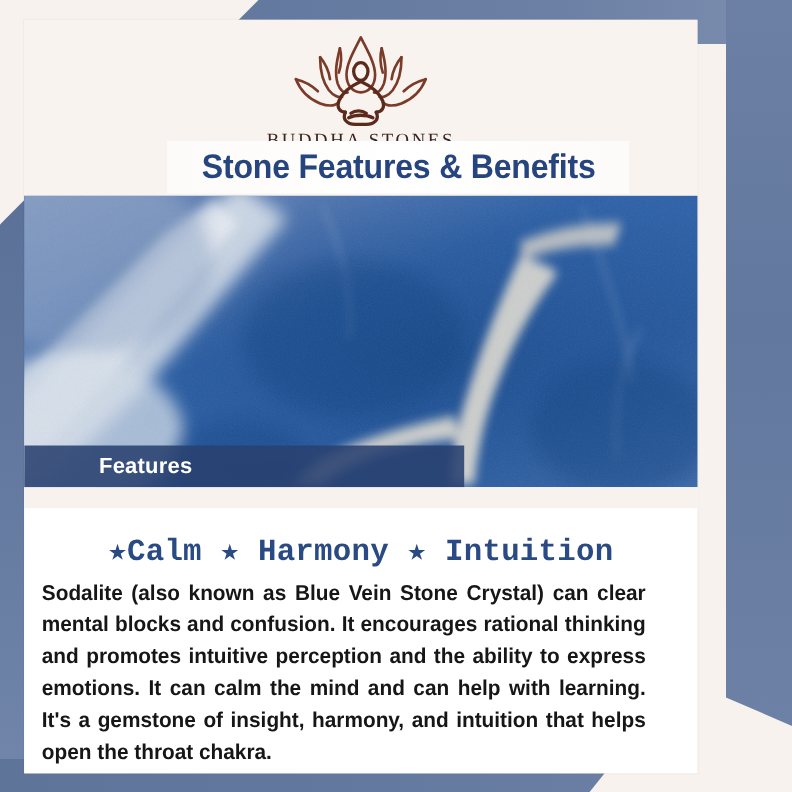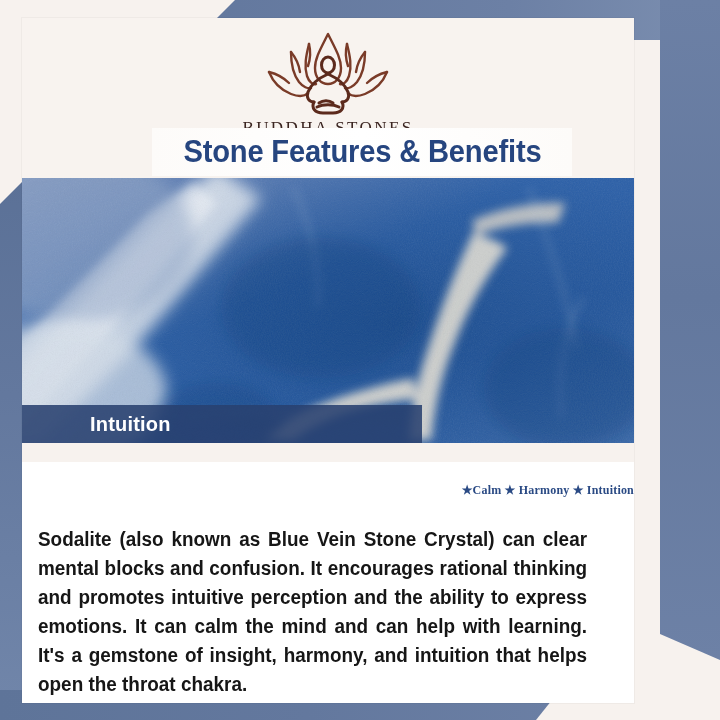--- a/index.html
+++ b/index.html
@@ -181,25 +181,25 @@
     width: 100%;
     height: 19px;
     background: #f7f2ee;
   }
 
   .keywords {
     position: absolute;
     top: 40px;
     left: 0;
     width: 100%;
-    text-align: right;
+    text-align: center;
     font-weight: bold;
-    font-size: 12px;
+    font-size: 28px;
     color: #2a4a84;
-    font-family: Liberation Serif, serif;
+    font-family: Liberation Mono, monospace;
     letter-spacing: 0.2px;
   }
 
   .body-text {
     position: absolute;
     top: 82px;
     left: 16px;
     right: 30px;
     font-family: "Liberation Sans Narrow", "Liberation Sans", sans-serif;
     font-weight: bold;
@@ -336,21 +336,21 @@
           <ellipse cx="330" cy="130" rx="110" ry="70" fill="#0f3c7b"></ellipse>
           <ellipse cx="600" cy="210" rx="90" ry="60" fill="#0f3c7b"></ellipse>
           <ellipse cx="215" cy="245" rx="70" ry="40" fill="#0f3c7b"></ellipse>
         </g>
 
         <rect width="676" height="265" filter="url(#grain)" opacity="0.30"></rect>
         <rect width="676" height="265" fill="#1a4f93" opacity="0.06"></rect>
       </svg>
 
       <div class="caption-bar">
-        <span class="caption-text">Intuition</span>
+        <span class="caption-text">Features</span>
       </div>
     </div>
 
     <div class="content">
       <div class="content-top-strip"></div>
 
       <div class="keywords">★Calm ★ Harmony ★ Intuition</div>
 
       <p class="body-text">Sodalite (also known as Blue Vein Stone Crystal) can clear mental blocks and confusion. It encourages rational thinking and promotes intuitive perception and the ability to express emotions. It can calm the mind and can help with learning. It's a gemstone of insight, harmony, and intuition that helps open the throat chakra.</p>
     </div>

